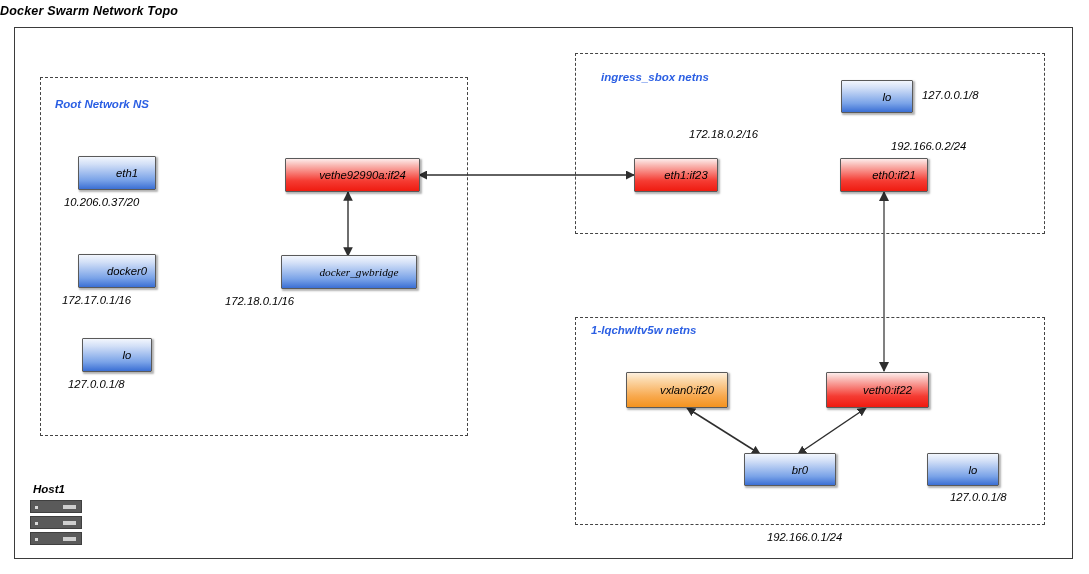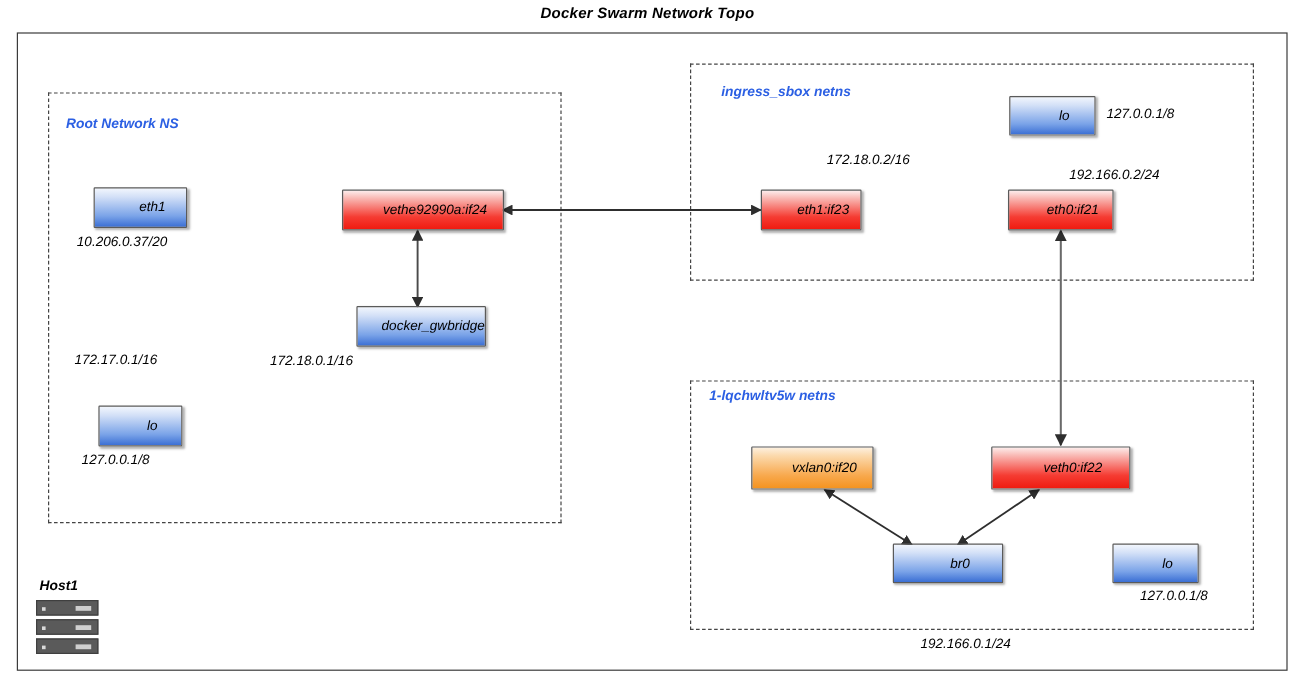--- a/index.html
+++ b/index.html
@@ -18,21 +18,21 @@
     background: #ffffff;
     overflow: hidden;
   }
 
   
   #diagram-title {
     position: absolute;
     left: 0;
     top: 4px;
     width: 1079px;
-    text-align: center;
+    text-align: left;
     font-size: 12.5px;
     font-weight: bold;
     font-style: italic;
     color: #000000;
     letter-spacing: 0.2px;
   }
 
   
   #host-frame {
     position: absolute;
@@ -182,42 +182,43 @@
     <line x1="884" y1="192" x2="884" y2="371" stroke="#6a6a6a" stroke-width="1.7" marker-start="url(#arrTail)" marker-end="url(#arrHead)"></line>
 
     <line x1="687" y1="408" x2="760" y2="454" stroke="#2e2e2e" stroke-width="1.5" marker-start="url(#arrTail)" marker-end="url(#arrHead)"></line>
 
     <line x1="798" y1="454" x2="866" y2="408" stroke="#2e2e2e" stroke-width="1.5" marker-start="url(#arrTail)" marker-end="url(#arrHead)"></line>
   </svg>
 
   <div class="node blue" style="left:78px; top:156px; width:78px; height:34px;">eth1</div>
   <div class="addr" style="left:64px; top:196px;">10.206.0.37/20</div>
 
+  <div class="node blue" style="left:78px; top:254px; width:78px; height:34px;">docker0</div>
   <div class="addr" style="left:62px; top:294px;">172.17.0.1/16</div>
 
   <div class="node blue" style="left:82px; top:338px; width:70px; height:34px;">lo</div>
   <div class="addr" style="left:68px; top:378px;">127.0.0.1/8</div>
 
   <div class="node red" style="left:285px; top:158px; width:135px; height:34px;">vethe92990a:if24</div>
 
-  <div class="node blue" style="left:297px; top:255px; width:108px; height:34px;">docker_gwbridge</div>
+  <div class="node blue" style="left:281px; top:255px; width:136px; height:34px;font-family:Liberation Serif, serif;">docker_gwbridge</div>
   <div class="addr" style="left:225px; top:295px;">172.18.0.1/16</div>
 
   <div class="node blue" style="left:841px; top:80px; width:72px; height:33px;">lo</div>
   <div class="addr" style="left:922px; top:89px;">127.0.0.1/8</div>
 
   <div class="node red" style="left:634px; top:158px; width:84px; height:34px;">eth1:if23</div>
   <div class="addr" style="left:689px; top:128px;">172.18.0.2/16</div>
 
   <div class="node red" style="left:840px; top:158px; width:88px; height:34px;">eth0:if21</div>
   <div class="addr" style="left:891px; top:140px;">192.166.0.2/24</div>
 
   <div class="node orange" style="left:626px; top:372px; width:102px; height:36px;">vxlan0:if20</div>
 
-  <div class="node red" style="left:826px; top:372px; width:116px; height:36px;">veth0:if22</div>
+  <div class="node red" style="left:826px; top:372px; width:103px; height:36px;">veth0:if22</div>
 
   <div class="node blue" style="left:744px; top:453px; width:92px; height:33px;">br0</div>
   <div class="addr" style="left:767px; top:483px;margin-top:48px;">192.166.0.1/24</div>
 
   <div class="node blue" style="left:927px; top:453px; width:72px; height:33px;">lo</div>
   <div class="addr" style="left:950px; top:491px;">127.0.0.1/8</div>
 
   <div id="host-label" style="left:33px; top:483px;">Host1</div>
   <div id="host-rack" style="left:30px; top:500px;">
     <div class="rack-unit" style="top:0px;">

